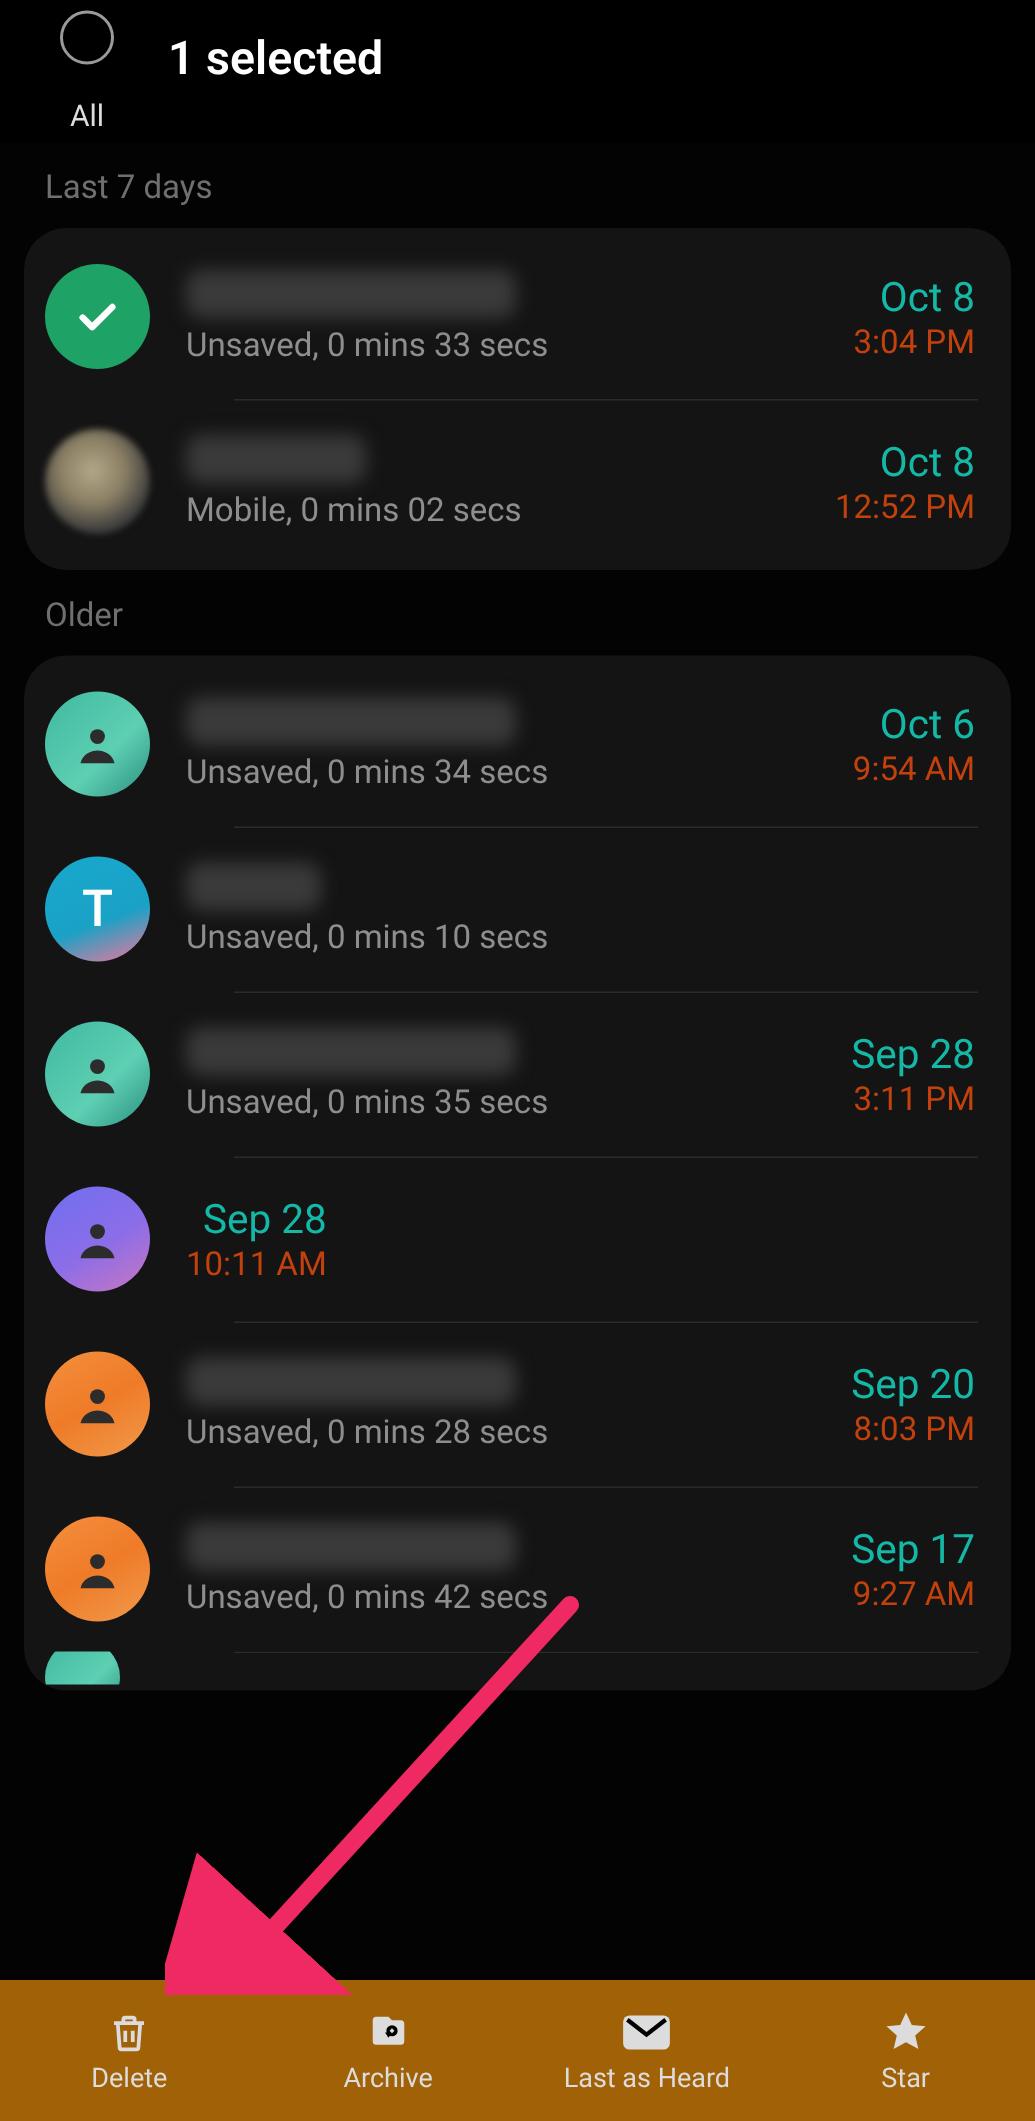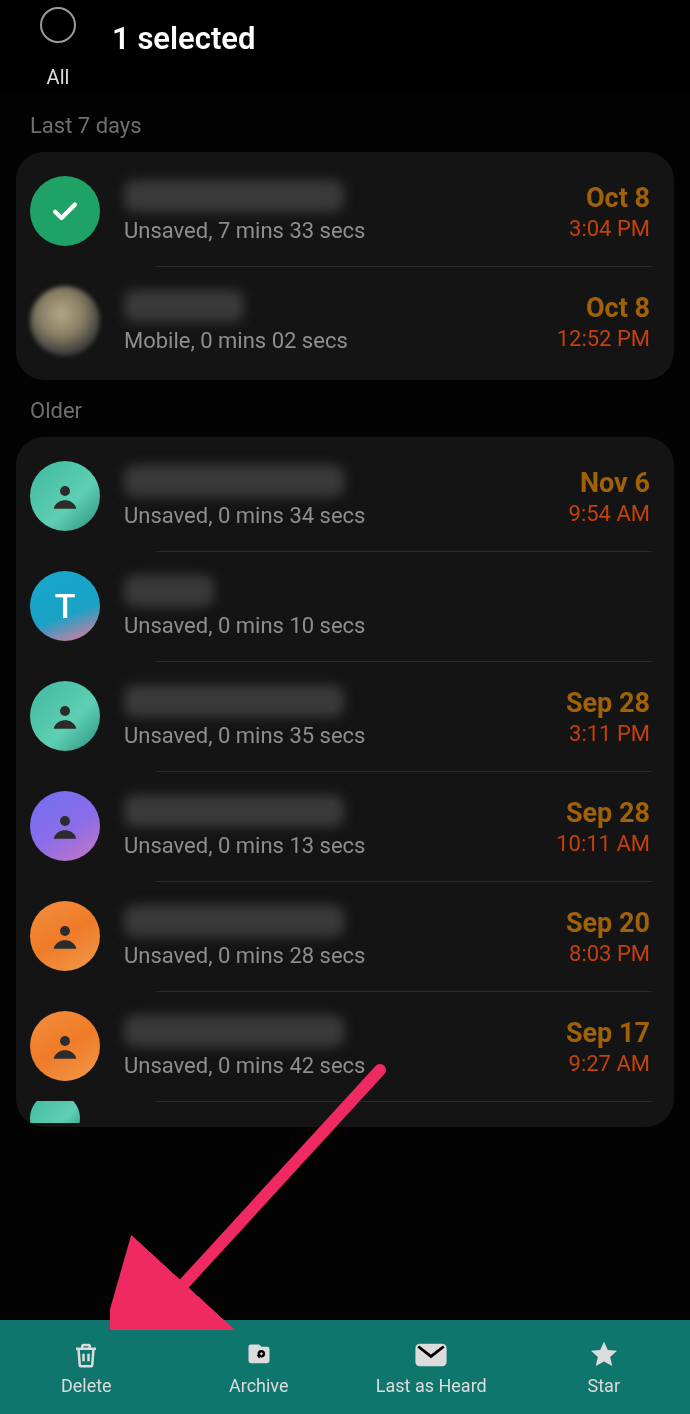--- a/index.html
+++ b/index.html
@@ -21,23 +21,23 @@
   .avatar.teal { background: linear-gradient(135deg, #3fb9a1 0%, #5ecfb2 60%, #2a8f7e 100%); }
   .avatar.cyan { background: linear-gradient(160deg, #17a9cc 0%, #1aa1c6 60%, #d97ba0 95%); }
   .avatar.purple { background: linear-gradient(150deg, #6f6ff0 0%, #8c6de8 55%, #c877c0 100%); }
   .avatar.orange { background: linear-gradient(150deg, #f38f3e 0%, #ef7b28 50%, #f09a4c 100%); }
   .avatar .person-icon { width: 34px; height: 34px; }
   .avatar .letter { color: #fff; font-size: 34px; font-weight: 500; }
   .row-main { flex: 1; min-width: 0; }
   .name-blur { width: 220px; height: 32px; border-radius: 10px; background: #3a3a3a; filter: blur(6px); margin-bottom: 6px; }
   .meta { font-size: 22px; color: #8e8e8e; }
   .row-right { text-align: right; }
-  .date { font-size: 27px; color: #a16207; font-weight: bold; }
+  .date { font-size: 27px; color: #14b8a6; }
   .time { font-size: 22px; color: #c2410c; margin-top: 2px; }
-  .bottom-bar { position: absolute; bottom: 0; left: 0; right: 0; height: 94px; background: #0f766e; display: flex; }
+  .bottom-bar { position: absolute; bottom: 0; left: 0; right: 0; height: 94px; background: #a16207; display: flex; }
   .bb-item { flex: 1; display: flex; flex-direction: column; align-items: center; justify-content: center; gap: 4px; color: #dcdcdc; }
   .bb-label { font-size: 18px; }
   .bb-icon { width: 34px; height: 32px; display: flex; align-items: center; justify-content: center; }
   .arrow-annot { position: absolute; pointer-events: none; z-index: 50; }
   svg { display: block; }
 </style>
 </head>
 <body>
 <div class="screen">
 
@@ -56,21 +56,21 @@
   <div class="card">
 
     <div class="row">
       <div class="avatar check">
         <svg class="person-icon" viewBox="0 0 24 24">
               <path d="M5 12.5l4.5 4.5L19 7.5" stroke="#fff" stroke-width="3" fill="none" stroke-linecap="round" stroke-linejoin="round"></path>
             </svg>
       </div>
       <div class="row-main">
         <div class="name-blur"></div>
-        <div class="meta">Unsaved, 7 mins 33 secs</div>
+        <div class="meta">Unsaved, 0 mins 33 secs</div>
       </div>
       <div class="row-right">
         <div class="date">Oct 8</div>
         <div class="time">3:04 PM</div>
       </div>
     </div>
 
     <div class="row">
       <div class="avatar blurphoto"></div>
       <div class="row-main">
@@ -93,21 +93,21 @@
         <svg class="person-icon" viewBox="0 0 24 24">
               <circle cx="12" cy="8.5" r="3.5" fill="#2c2c2c"></circle>
               <path d="M4 21c.8-4.2 5-6 8-6s7.2 1.8 8 6" fill="#2c2c2c"></path>
             </svg>
       </div>
       <div class="row-main">
         <div class="name-blur"></div>
         <div class="meta">Unsaved, 0 mins 34 secs</div>
       </div>
       <div class="row-right">
-        <div class="date">Nov 6</div>
+        <div class="date">Oct 6</div>
         <div class="time">9:54 AM</div>
       </div>
     </div>
 
     <div class="row">
       <div class="avatar cyan">
         <span class="letter">T</span>
       </div>
       <div class="row-main">
         <div class="name-blur" style="width:90px"></div>
@@ -131,24 +131,20 @@
         <div class="time">3:11 PM</div>
       </div>
     </div>
 
     <div class="row">
       <div class="avatar purple">
         <svg class="person-icon" viewBox="0 0 24 24">
               <circle cx="12" cy="8.5" r="3.5" fill="#2c2c2c"></circle>
               <path d="M4 21c.8-4.2 5-6 8-6s7.2 1.8 8 6" fill="#2c2c2c"></path>
             </svg>
-      </div>
-      <div class="row-main">
-        <div class="name-blur"></div>
-        <div class="meta">Unsaved, 0 mins 13 secs</div>
       </div>
       <div class="row-right">
         <div class="date">Sep 28</div>
         <div class="time">10:11 AM</div>
       </div>
     </div>
 
     <div class="row">
       <div class="avatar orange">
         <svg class="person-icon" viewBox="0 0 24 24">

